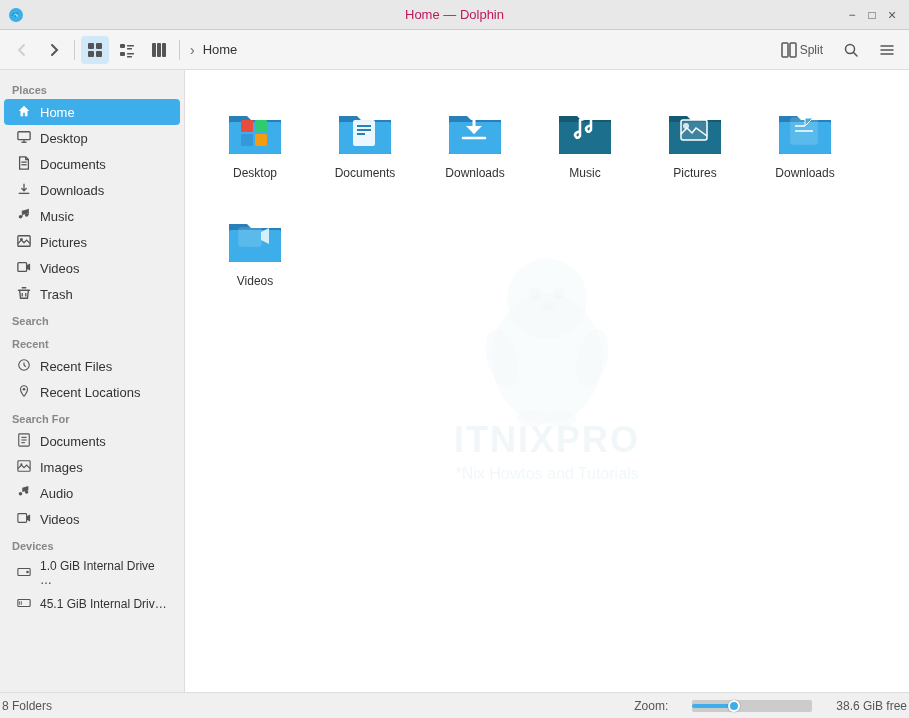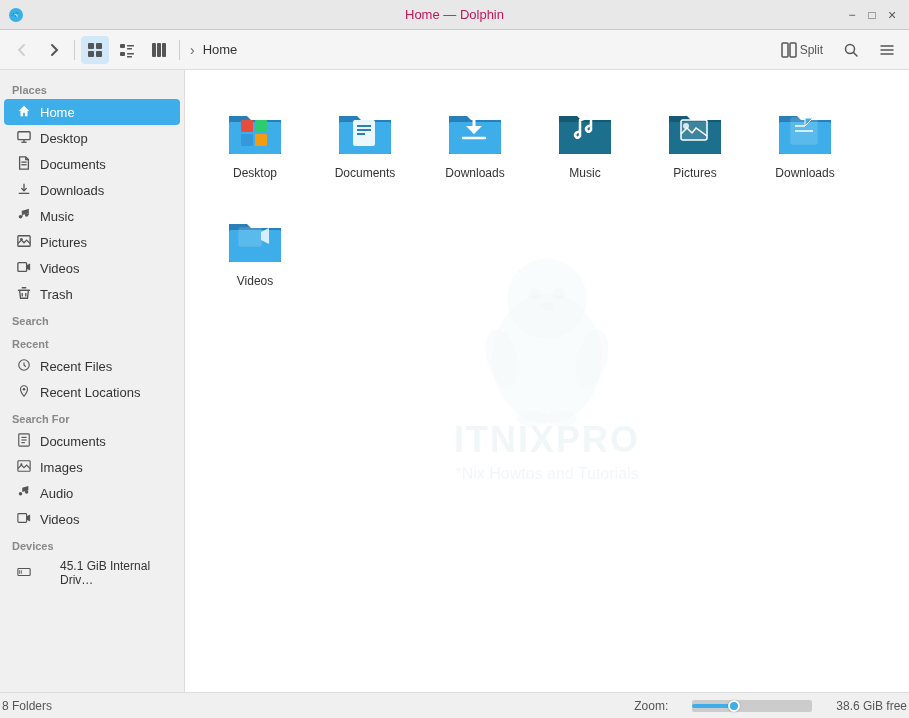--- a/index.html
+++ b/index.html
@@ -341,30 +341,39 @@
         <svg width="14" height="14" viewBox="0 0 16 16" fill="none" stroke="#555" stroke-width="1.3">
             <rect x="1" y="3" width="10" height="10" rx="1"></rect>
             <path d="M11 6 L15 4 L15 12 L11 10 Z" fill="#555" stroke="none"></path>
           </svg>
       </span>
       <span>Videos</span>
     </div>
 
     <div class="sidebar-section-label">Devices</div>
 
+    <div class="sidebar-item">
+      <span class="sidebar-icon">
+        <svg width="14" height="14" viewBox="0 0 16 16" fill="none" stroke="#555" stroke-width="1.3">
+            <rect x="1" y="4" width="14" height="8" rx="1"></rect>
+            <circle cx="12" cy="8" r="1.5" fill="#555" stroke="none"></circle>
+          </svg>
+      </span>
+      <span style="font-size:12px;">1.0 GiB Internal Drive …</span>
+    </div>
 
     <div class="sidebar-item">
       <span class="sidebar-icon">
         <svg width="14" height="14" viewBox="0 0 16 16" fill="none" stroke="#555" stroke-width="1.3">
             <rect x="1" y="4" width="14" height="8" rx="1"></rect>
             <line x1="3" y1="6" x2="3" y2="10" stroke="#555" stroke-width="1"></line>
             <line x1="5" y1="6" x2="5" y2="10" stroke="#555" stroke-width="1"></line>
           </svg>
       </span>
-      <span style="font-size:12px;margin-left:20px;">45.1 GiB Internal Driv…</span>
+      <span style="font-size:12px;">45.1 GiB Internal Driv…</span>
     </div>
 
   </div>
 
   <div class="content">
 
     <div class="watermark">
 
       <svg width="200" height="200" viewBox="0 0 200 200">
 

